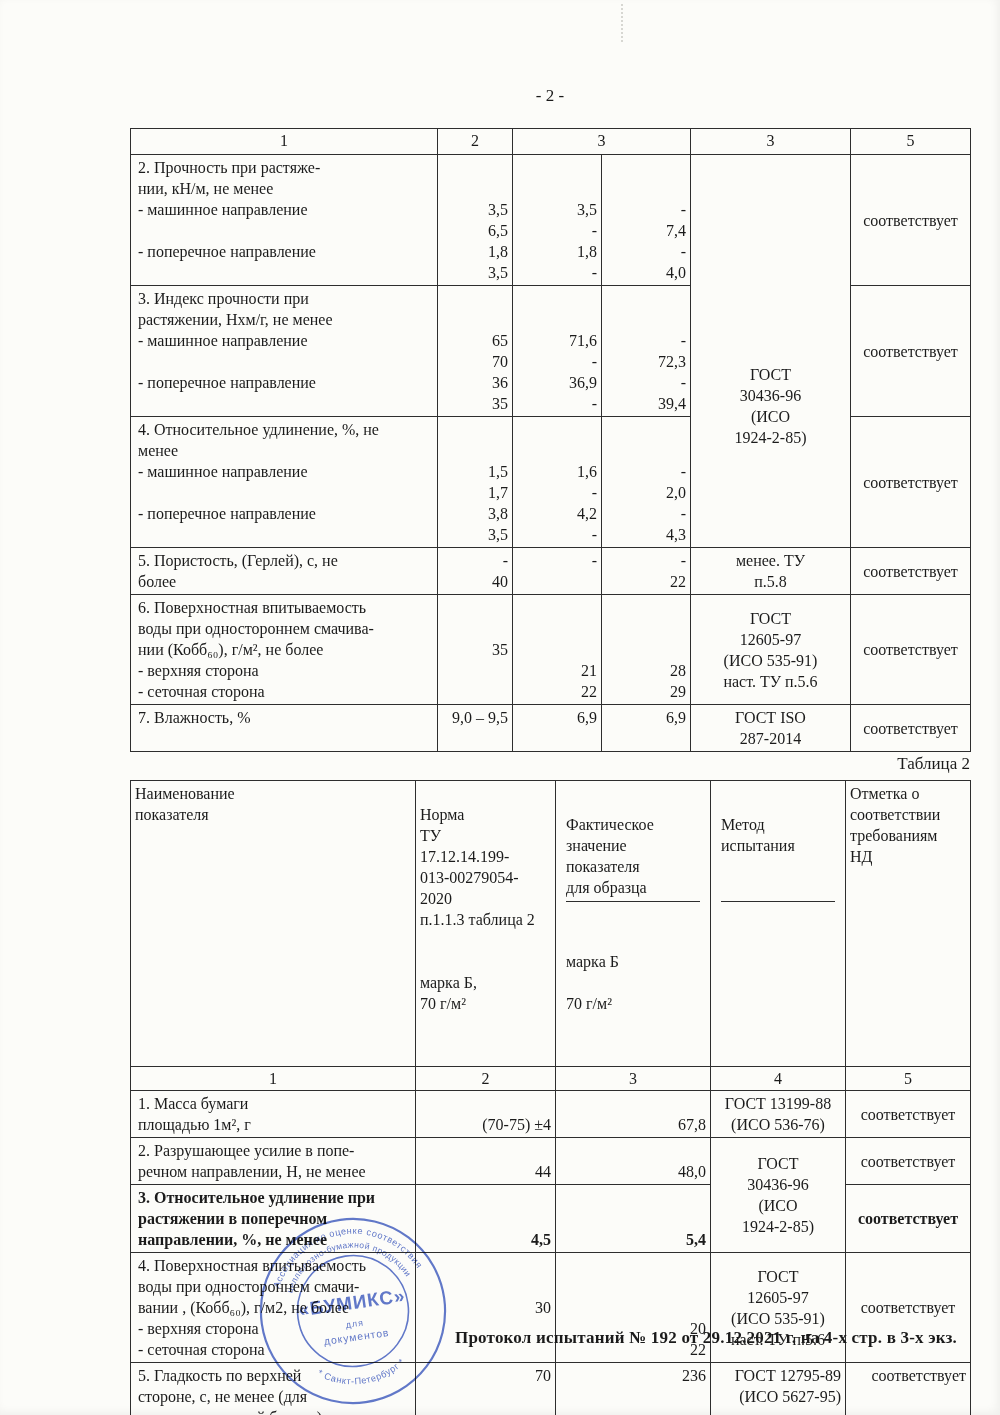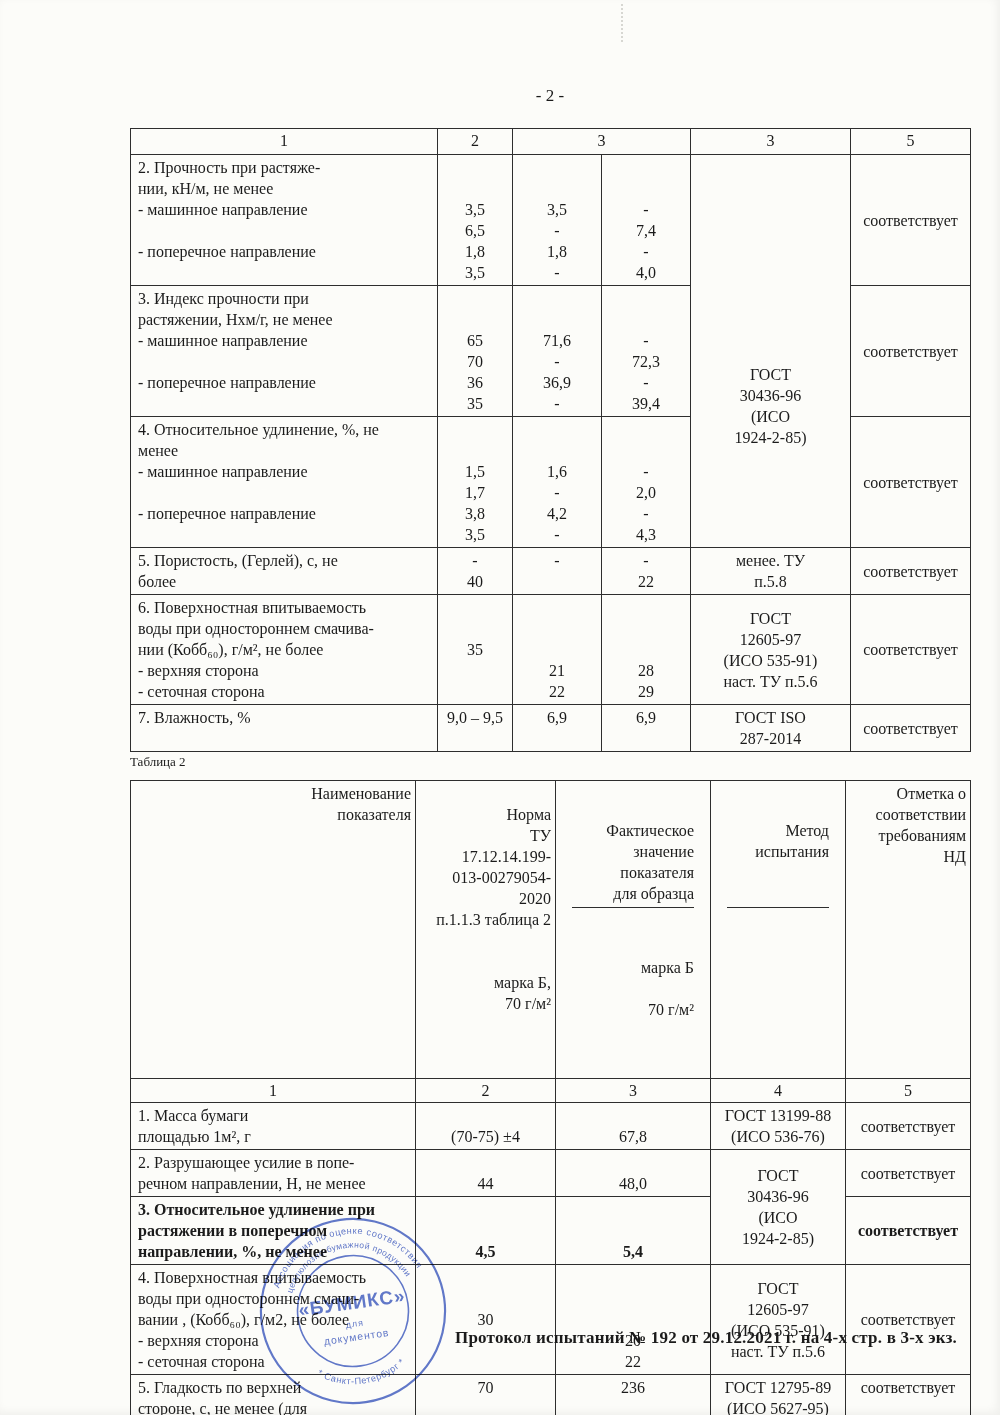--- a/index.html
+++ b/index.html
@@ -11,36 +11,36 @@
     font-family: "Liberation Serif", "DejaVu Serif", serif;
     color: #1b1b1b;
     box-shadow: inset -3px -3px 8px rgba(0,0,0,0.05);
   }
   .page-number { position: absolute; left: 460px; top: 86px; width: 180px; text-align: center; font-size: 17px; }
   .artifact { position: absolute; left: 621px; top: 4px; height: 38px; width: 0; border-left: 2px dotted #c8c8c2; opacity: .7; }
 
   .t { position: absolute; border-collapse: collapse; table-layout: fixed; font-size: 16px; line-height: 21px; }
   .t td { border: 1.5px solid #2e2e2e; padding: 2px 4px; vertical-align: top; white-space: pre-line; overflow: hidden; }
   .t td.name { padding: 2px 7px; text-align: left; border-radius: 15px; }
-  .t td.val  { text-align: center; }
+  .t td.val  { text-align: right; }
   .t td.mid  { text-align: center; vertical-align: middle; }
   .t td.num  { text-align: center; padding: 1px; }
   .t1 { left: 130px; top: 128px; width: 840px; }
   .t2 { left: 130px; top: 780px; width: 840px; }
   .mm { padding-top: 112px !important; }       
   .h26 { height: 26px; } .h130 { height: 130px; } .h46 { height: 46px; }
   .h109 { height: 109px; } .h158 { height: 158px; } .h24 { height: 24px; }
   .h67 { height: 67px; font-weight: bold; } .h166 { height: 166px; }
-  .t2 .hc { text-align: right; }
-  .hdr-split { padding: 16px !important; }
+  .t2 .hc { text-align: left; }
+  .hdr-split { padding: 10px !important; }
   .hdr-split .top { height: 90px; border-bottom: 1.5px solid #2e2e2e; padding-top: 2px; white-space: pre-line; }
   .hdr-split .bot { padding-top: 7px; }
   .nb { border-bottom: none !important; }
   .b { font-weight: normal; }
-  .t2-caption { position: absolute; left: 130px; top: 754px; width: 840px; text-align: left; font-size: 13px; }
+  .t2-caption { position: absolute; left: 130px; top: 754px; width: 840px; text-align: right; font-size: 17px; }
   .footer { position: absolute; left: 455px; top: 1328px; font-size: 17px; font-weight: 600; letter-spacing: .2px; }
 
   .stamp { position: absolute; left: 254px; top: 1212px; width: 198px; height: 198px;
            transform: rotate(-8deg); opacity: .85; mix-blend-mode: multiply; }
   .stamp circle { stroke: #4661c4; fill: none; }
   .stamp text { fill: #4661c4; }
   .ring  { font-family: "Liberation Sans", "DejaVu Sans", sans-serif; font-size: 9.3px; letter-spacing: .6px; }
   .ring2 { font-family: "Liberation Sans", "DejaVu Sans", sans-serif; font-size: 8.6px; letter-spacing: .4px; }
   .cname { font-family: "Liberation Sans", "DejaVu Sans", sans-serif; font-size: 19px; font-weight: bold; letter-spacing: 1px; }
   .csub  { font-family: "Liberation Sans", "DejaVu Sans", sans-serif; font-size: 9px; letter-spacing: 1px; }

